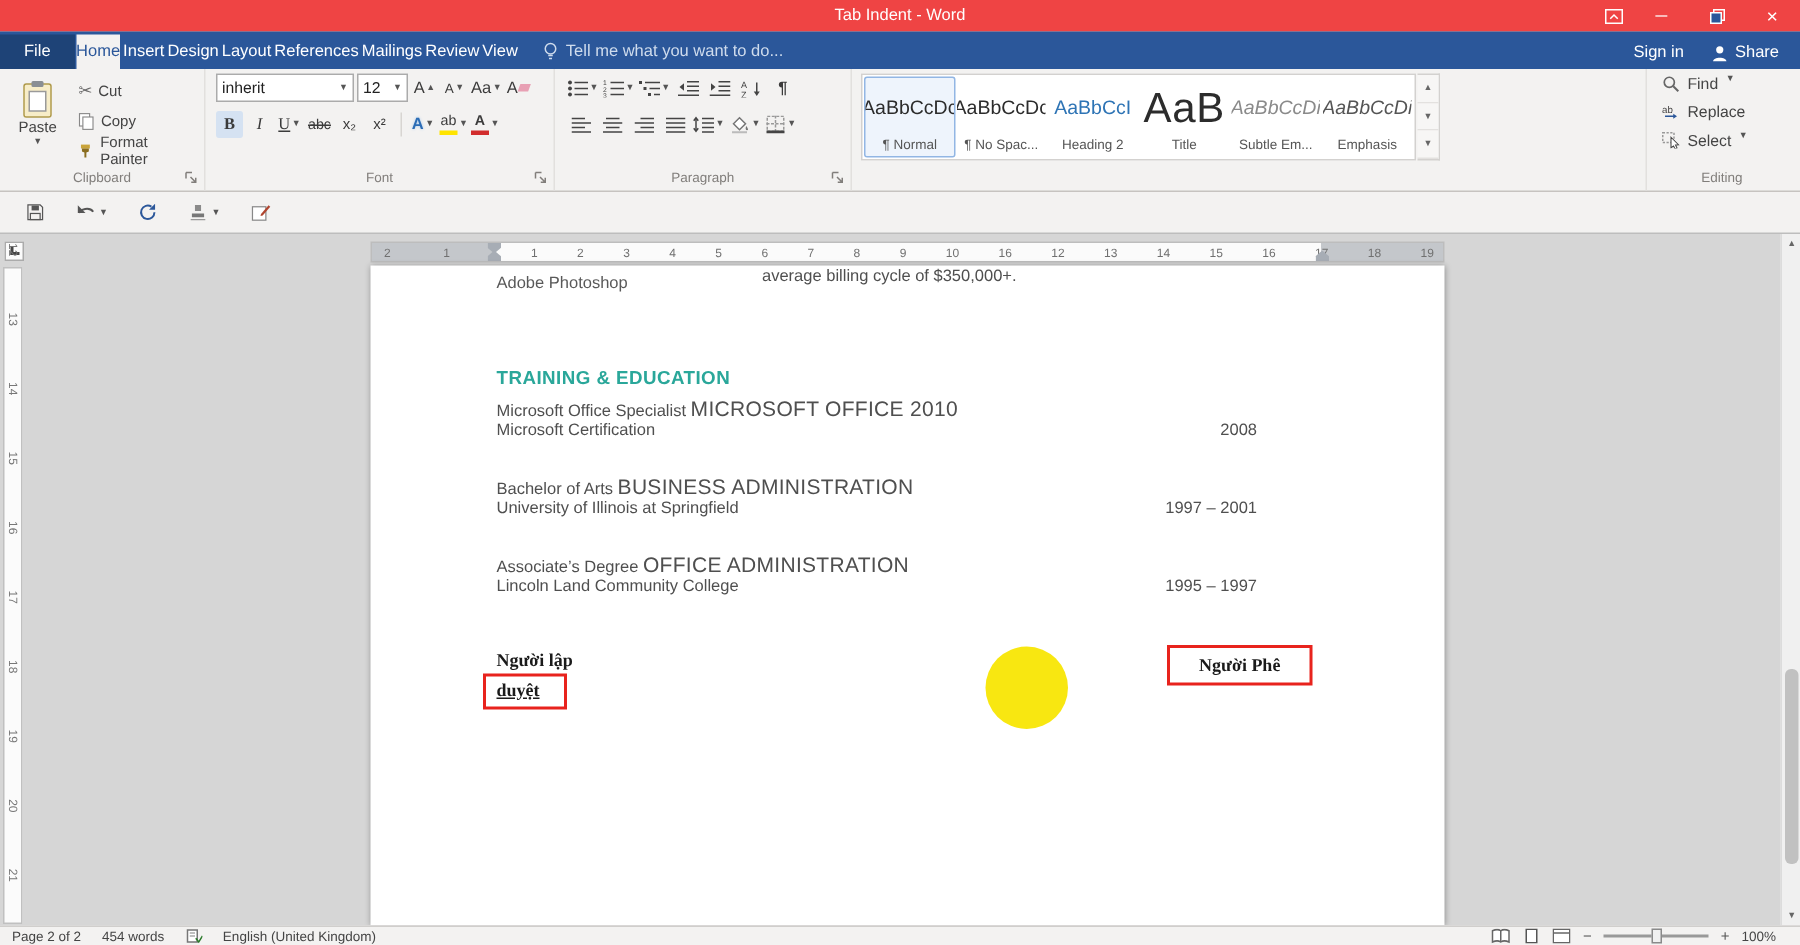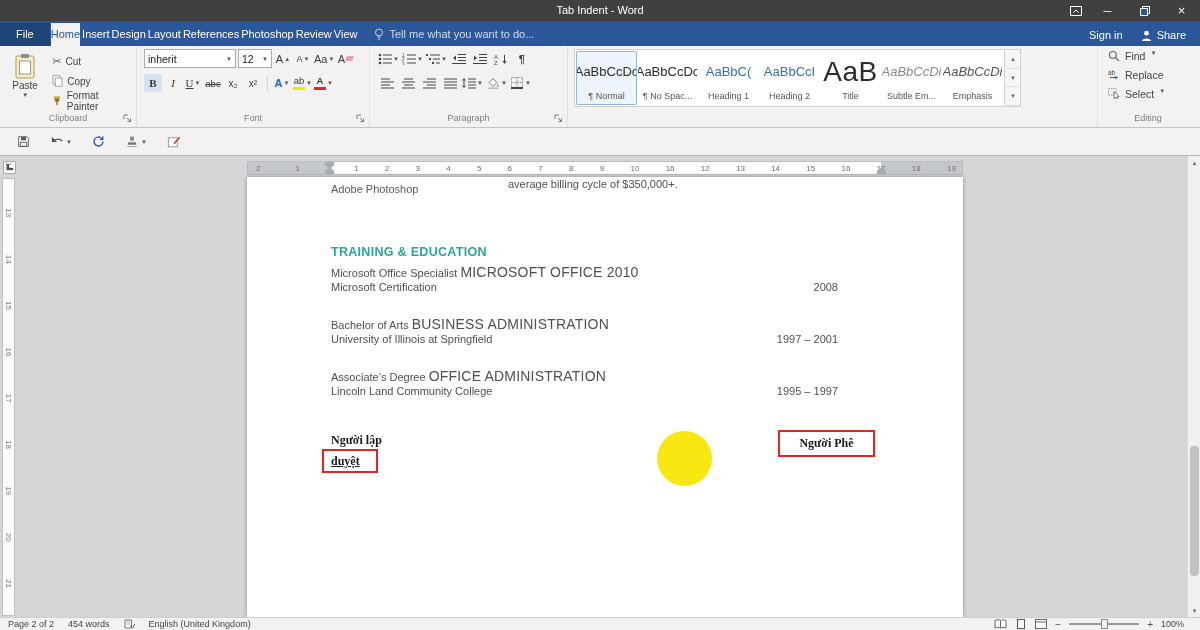--- a/index.html
+++ b/index.html
@@ -1,20 +1,20 @@
 <!DOCTYPE html>
 <html><head>
 <meta charset="utf-8">
 <style>
 *{margin:0;padding:0;box-sizing:border-box}
 html,body{width:1200px;height:630px;overflow:hidden}
 body{font-family:"Liberation Sans",sans-serif;background:#d6d6d6;position:relative;color:#333}
 
 
-#titlebar{position:absolute;left:0;top:0;width:1200px;height:21px;background:#404040}
+#titlebar{position:absolute;left:0;top:0;width:1200px;height:21px;background:#ef4444}
 #titlebar .title{position:absolute;left:0;right:0;top:0;text-align:center;font-size:11px;line-height:21px;color:#fff}
 #titlebar .tb-right{position:absolute;right:0;top:0;height:21px;display:flex;align-items:center}
 .winbtn{width:37px;height:21px;display:flex;align-items:center;justify-content:center;color:#fff;font-size:11px;cursor:default}
 .ribbonopt{width:26px;height:21px;display:flex;align-items:center;justify-content:center}
 
 
 #tabrow{position:absolute;left:0;top:21px;width:1200px;height:25px;background:#2b579a;display:flex;align-items:flex-end;font-size:11px;color:#fff}
 .filetab{padding:5px 16px 6px;background:#1e4377;color:#fff}
 .rtab{padding:5px 0 6px;margin:0 1px}
 .rtab.active{background:#f3f2f1;color:#2b579a}
@@ -136,21 +136,21 @@
   </div>
 </div>
 
 <div id="tabrow">
   <div class="filetab">File</div>
   <div class="rtab active">Home</div>
   <div class="rtab">Insert</div>
   <div class="rtab">Design</div>
   <div class="rtab">Layout</div>
   <div class="rtab">References</div>
-  <div class="rtab">Photoshop</div>
+  <div class="rtab">Mailings</div>
   <div class="rtab">Review</div>
   <div class="rtab">View</div>
   <div class="tellme">
     <svg width="10" height="12">
         <circle cx="5" cy="4.5" r="3.5" fill="none" stroke="#cfdced"></circle>
         <path d="M3.5 9h3M4 11h2" stroke="#cfdced"></path>
       </svg>
     <span>Tell me what you want to do...</span>
   </div>
   <div class="tabrow-right">
@@ -404,24 +404,20 @@
   <div class="rgroup" style="width:530px">
     <div class="gbody stylesbody">
       <div class="gallery">
         <div class="chip selected chip-normal">
           <span class="sample">AaBbCcDc</span>
           <span class="clabel">¶ Normal</span>
         </div>
         <div class="chip chip-nospace">
           <span class="sample">AaBbCcDc</span>
           <span class="clabel">¶ No Spac...</span>
-        </div>
-        <div class="chip chip-h1">
-          <span class="sample">AaBbC(</span>
-          <span class="clabel">Heading 1</span>
         </div>
         <div class="chip chip-h2">
           <span class="sample">AaBbCcI</span>
           <span class="clabel">Heading 2</span>
         </div>
         <div class="chip chip-title">
           <span class="sample">AaB</span>
           <span class="clabel">Title</span>
         </div>
         <div class="chip chip-subtle">

